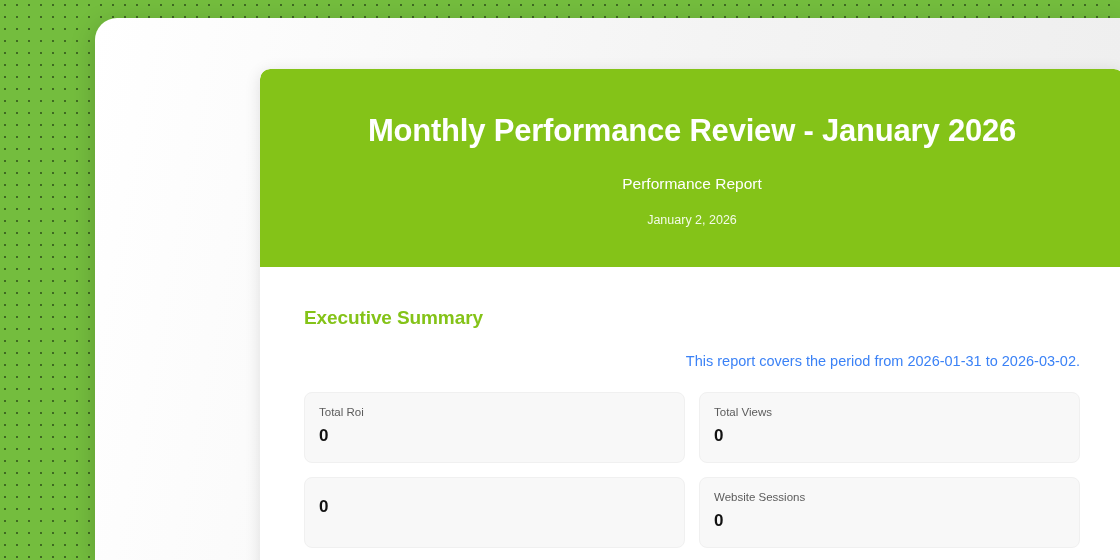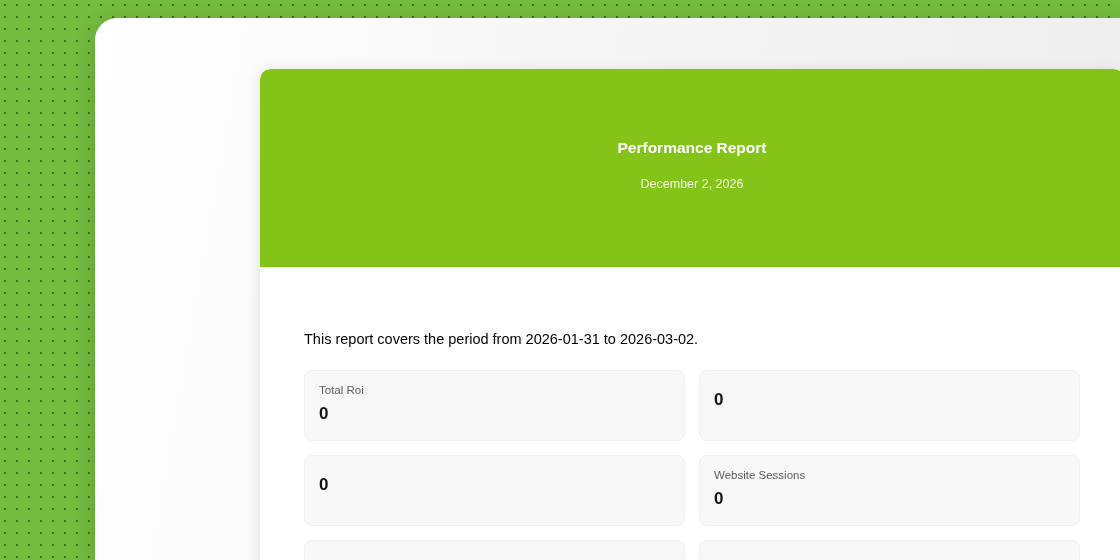--- a/index.html
+++ b/index.html
@@ -57,21 +57,21 @@
     font-weight:bold;
     color:#ffffff;
     letter-spacing:-0.2px;
     text-align:center;
     white-space:nowrap;
   }
   #report-subtitle {
     margin-top:26px;
     font-size:15.5px;
     color:#ffffff;
-    font-weight:700;
+    font-weight:400;
   }
   #report-date {
     margin-top:20px;
     font-size:12.5px;
     color:#f3fbe6;
     font-weight:400;
   }
 
   
   #report-body { padding:40px 44px 0 44px; }
@@ -79,22 +79,23 @@
   #section-title {
     font-size:19px;
     font-weight:bold;
     color:#84c318;
     letter-spacing:-0.1px;
   }
 
   #summary-text {
     margin-top:24px;
     font-size:14.5px;
-    color:#000000;
+    color:#3b82f6;
     font-weight:400;
+    text-align:right;
   }
 
   
   #metric-grid {
     margin-top:23px;
     display:grid;
     grid-template-columns:repeat(2, 1fr);
     gap:14px;
   }
   .metric-card {
@@ -121,35 +122,38 @@
 </head>
 <body>
 
 <div id="backdrop"></div>
 
 <div id="outer-panel">
 
   <div id="document-sheet">
 
     <div id="report-header">
+      <div id="report-title">Monthly Performance Review - January 2026</div>
       <div id="report-subtitle">Performance Report</div>
-      <div id="report-date">December 2, 2026</div>
+      <div id="report-date">January 2, 2026</div>
     </div>
 
     <div id="report-body">
 
+      <div id="section-title">Executive Summary</div>
 
       <div id="summary-text">This report covers the period from 2026-01-31 to 2026-03-02.</div>
 
       <div id="metric-grid">
           <div class="metric-card">
             <div class="metric-label">Total Roi</div>
             <div class="metric-value">0</div>
           </div>
           <div class="metric-card">
+            <div class="metric-label">Total Views</div>
             <div class="metric-value">0</div>
           </div>
           <div class="metric-card">
             <div class="metric-value">0</div>
           </div>
           <div class="metric-card">
             <div class="metric-label">Website Sessions</div>
             <div class="metric-value">0</div>
           </div>
           <div class="metric-card">

